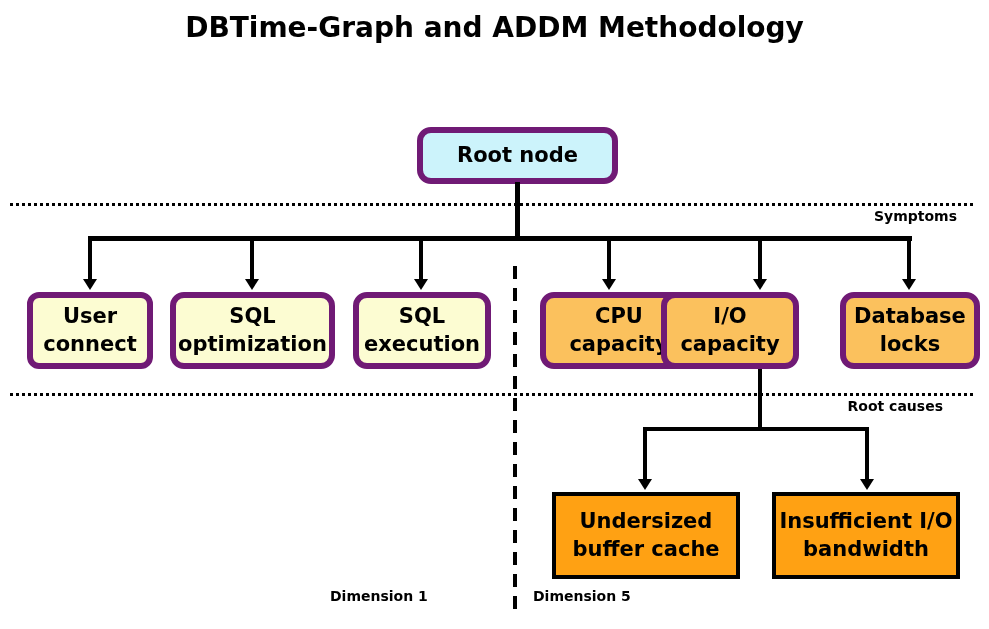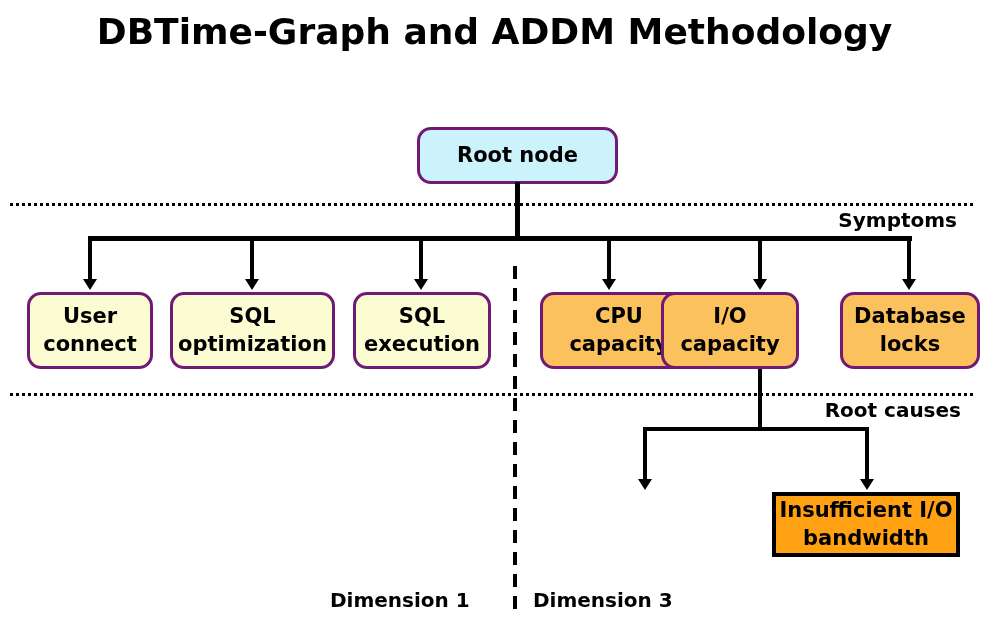--- a/index.html
+++ b/index.html
@@ -5,40 +5,40 @@
   html,body{margin:0;padding:0;background:#fff;}
   .canvas{
     position:relative;
     width:989px;height:629px;
     background:#fff;
     font-family:"DejaVu Sans","Liberation Sans",sans-serif;
     overflow:hidden;
   }
   .title{
     position:absolute;left:0;top:11px;width:100%;
-    text-align:center;font-size:36px;font-weight:bold;color:#000;
+    text-align:center;font-size:28px;font-weight:bold;color:#000;
   }
   
   .node{
     position:absolute;box-sizing:border-box;
     display:flex;align-items:center;justify-content:center;
     text-align:center;font-weight:bold;font-size:21px;line-height:1.3;
     color:#000;white-space:pre-line;
   }
-  .rounded{border:3px solid #701a75;border-radius:14px;}
+  .rounded{border:6px solid #701a75;border-radius:14px;}
   .root-node{left:417px;top:127px;width:201px;height:57px;background:var(--root-fill);}
-  .n-user{left:27px;top:292px;width:126px;height:77px;background:var(--dim1-fill);}
+  .n-user{left:27px;top:292px;width:126px;height:77px;background:var(--dim1-fill);border-radius:12px;}
   .n-sqlopt{left:170px;top:292px;width:165px;height:77px;background:var(--dim1-fill);}
   .n-sqlexe{left:353px;top:292px;width:138px;height:77px;background:var(--dim1-fill);}
   .n-cpu{left:540px;top:292px;width:158px;height:77px;background:var(--dim2-fill);}
   .n-io{left:661px;top:292px;width:138px;height:77px;background:var(--dim2-fill);}
   .n-dblocks{left:840px;top:292px;width:140px;height:77px;background:var(--dim2-fill);}
   .cause{border:4px solid #000;border-radius:0;background:var(--cause-fill);}
   .n-buffer{left:552px;top:492px;width:188px;height:87px;}
-  .n-bandwidth{left:772px;top:492px;width:188px;height:65px;}
+  .n-bandwidth{left:772px;top:492px;width:188px;height:87px;}
   
   .dotted-line{
     position:absolute;left:10px;width:965px;height:3px;
     background:repeating-linear-gradient(90deg,#000 0 3px,transparent 3px 6px);
   }
   .dotted-symptoms{top:203px;}
   .dotted-causes{top:393px;}
   .dashed-vline{
     position:absolute;left:513px;top:266px;width:4px;height:352px;
     background:repeating-linear-gradient(180deg,#000 0 13px,transparent 13px 22px);
@@ -56,24 +56,24 @@
     border-left:7px solid transparent;border-right:7px solid transparent;
     border-top:11px solid #000;
   }
   .ar1{top:240px;height:50px;}
   .a-user{left:83px;}  .a-sqlopt{left:245px;} .a-sqlexe{left:414px;}
   .a-cpu{left:602px;}  .a-io{left:753px;}     .a-dblocks{left:902px;}
   .ar2{top:430px;height:60px;}
   .a-buffer{left:638px;} .a-bandwidth{left:860px;}
   
   .band-label{
-    position:absolute;font-size:20px;font-weight:bold;color:#000;
+    position:absolute;font-size:14px;font-weight:bold;color:#000;
   }
   .lbl-symptoms{right:32px;top:208px;}
-  .lbl-causes{right:28px;top:398px;}
+  .lbl-causes{right:46px;top:398px;}
   .lbl-dim1{left:330px;top:588px;width:167px;}
   .lbl-dim2{left:533px;top:588px;}
 </style>
 </head>
 <body>
 
 <div class="canvas">
 
   <div class="title">DBTime-Graph and ADDM Methodology</div>
 
@@ -134,19 +134,21 @@
 
   <div class="arrow ar2 a-buffer">
       <div class="stem"></div>
       <div class="head"></div>
     </div>
   <div class="arrow ar2 a-bandwidth">
       <div class="stem"></div>
       <div class="head"></div>
     </div>
 
+  <div class="node cause n-buffer">Undersized
+buffer cache</div>
   <div class="node cause n-bandwidth">Insufficient I/O
 bandwidth</div>
 
   <div class="band-label lbl-dim1">Dimension 1</div>
-  <div class="band-label lbl-dim2">Dimension 3</div>
+  <div class="band-label lbl-dim2">Dimension 5</div>
 
 </div>
 
 </body></html>

